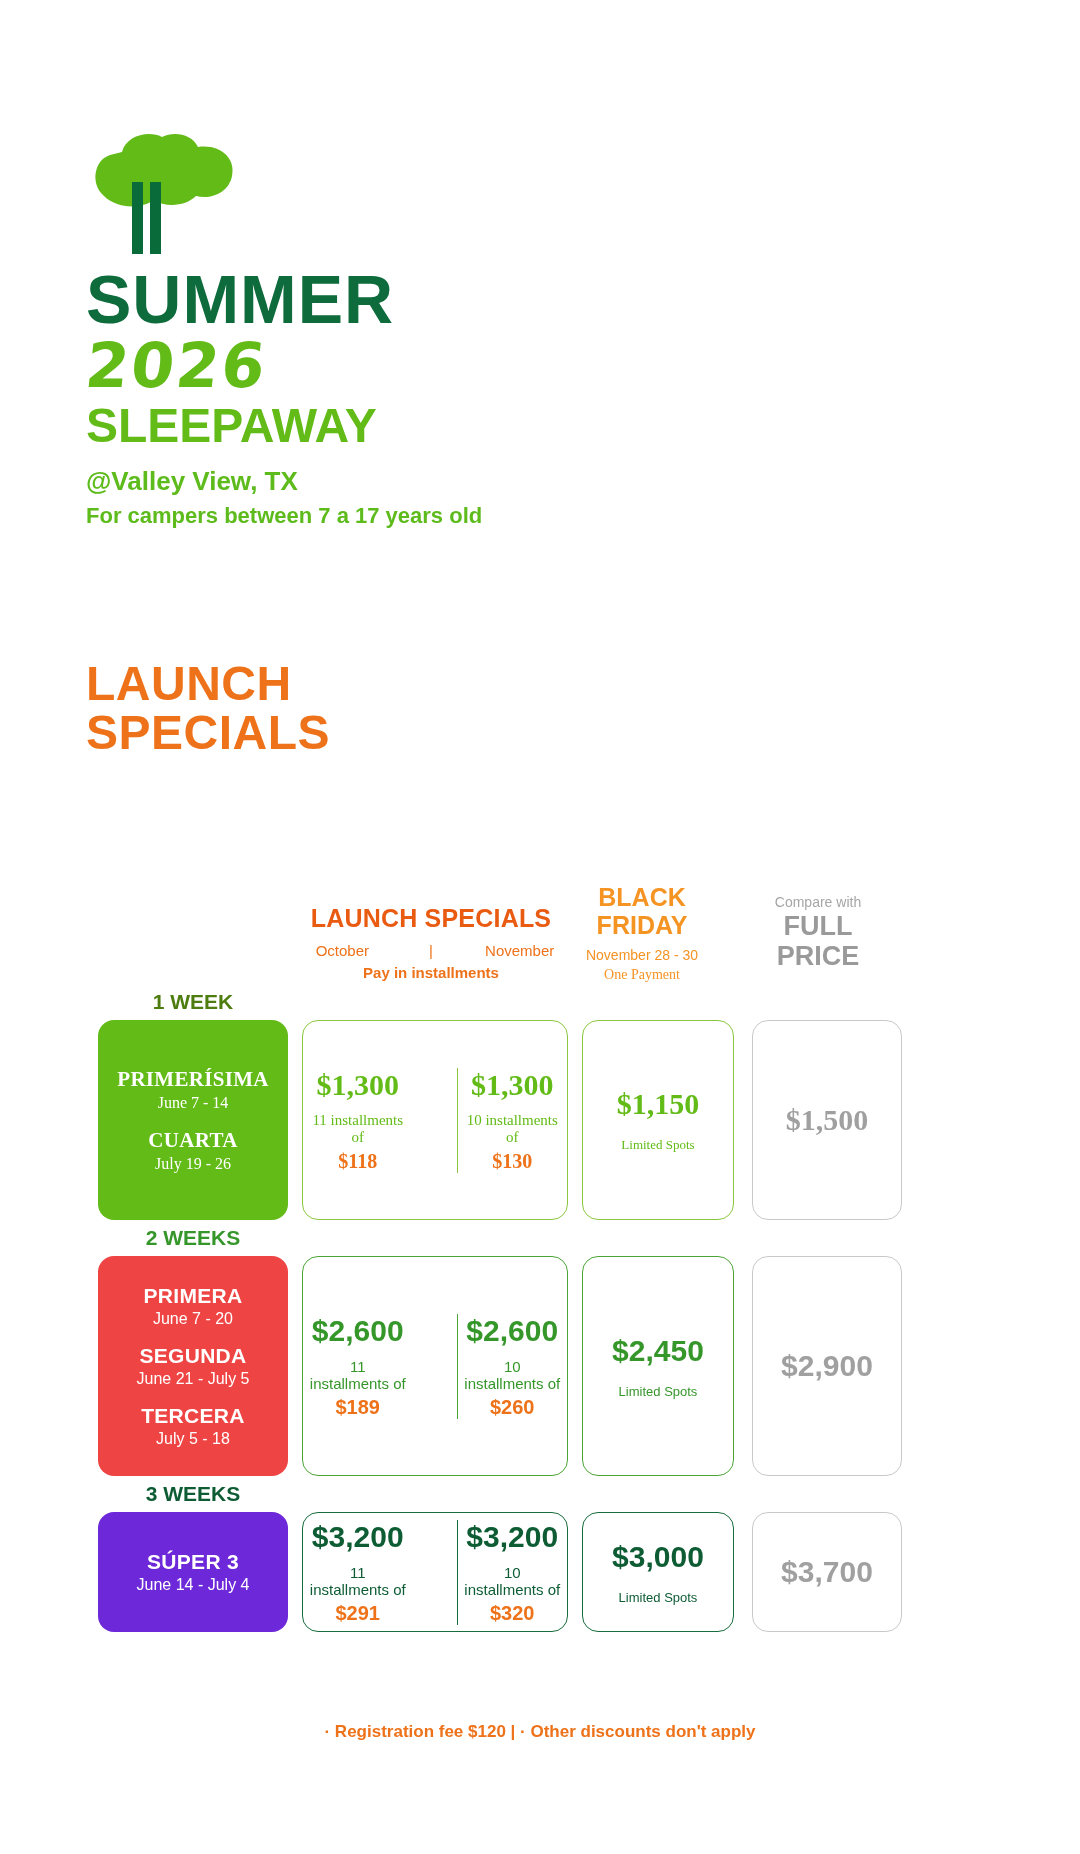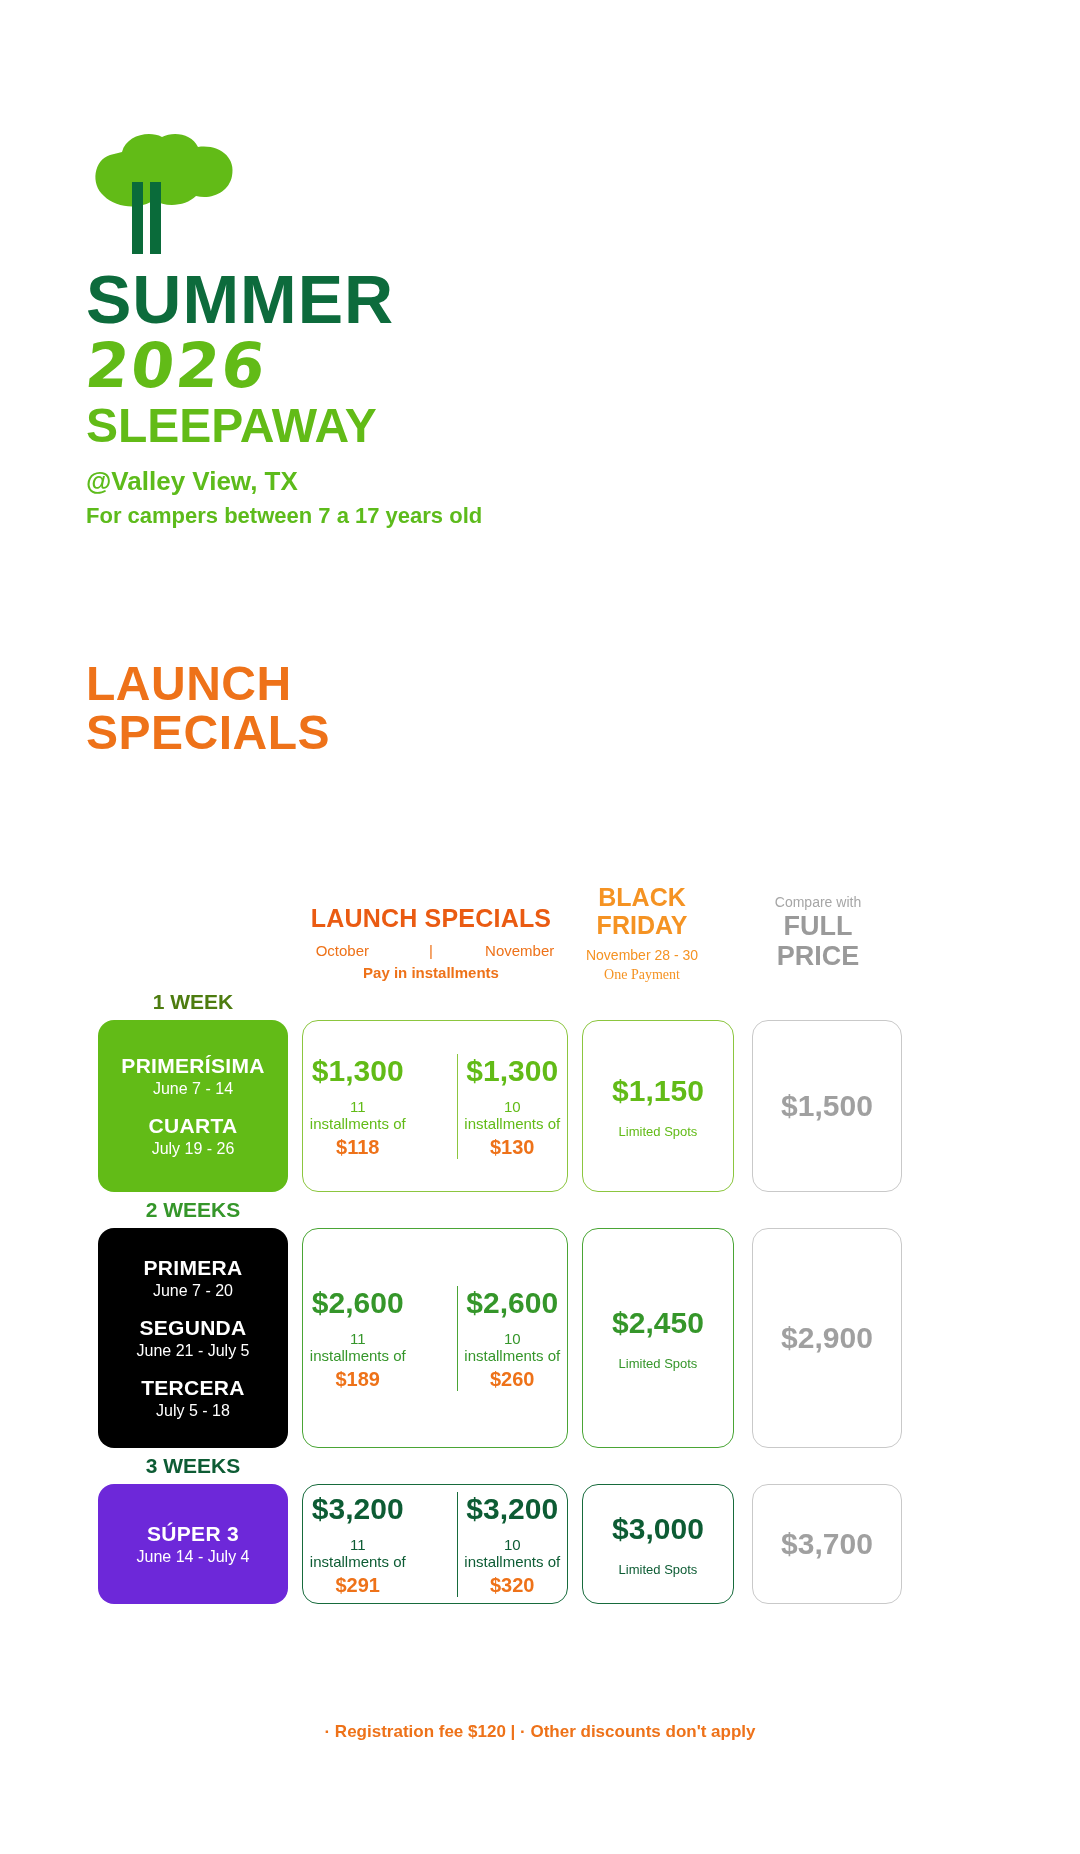--- a/index.html
+++ b/index.html
@@ -156,21 +156,21 @@
         <div class="big">
           <div>FULL</div>
           <div>PRICE</div>
         </div>
       </div>
     </div>
 
     <div id="rows-host">
         <div class="row">
           <div class="wk-label" style="color: #4d7c0f;">1 WEEK</div>
-          <div class="row-inner" style="height: 172px;">
+          <div class="row-inner" style="height: 200px; font-family: Liberation Serif, serif;">
             <div class="sess-box" style="background: rgb(98, 187, 23);">
               <div class="sess">
                 <div class="nm">PRIMERÍSIMA</div>
                 <div class="dt">June 7 - 14</div>
               </div>
               <div class="sess">
                 <div class="nm">CUARTA</div>
                 <div class="dt">July 19 - 26</div>
               </div>
             </div>
@@ -191,21 +191,21 @@
               <div class="note" style="color: rgb(98, 187, 23);">Limited Spots</div>
             </div>
             <div class="card card-full">
               <div class="price">$1,500</div>
             </div>
           </div>
         </div>
         <div class="row">
           <div class="wk-label" style="color: rgb(53, 150, 42);">2 WEEKS</div>
           <div class="row-inner" style="height: 220px;">
-            <div class="sess-box" style="background: #000000;">
+            <div class="sess-box" style="background: #ef4444;">
               <div class="sess">
                 <div class="nm">PRIMERA</div>
                 <div class="dt">June 7 - 20</div>
               </div>
               <div class="sess">
                 <div class="nm">SEGUNDA</div>
                 <div class="dt">June 21 - July 5</div>
               </div>
               <div class="sess">
                 <div class="nm">TERCERA</div>

